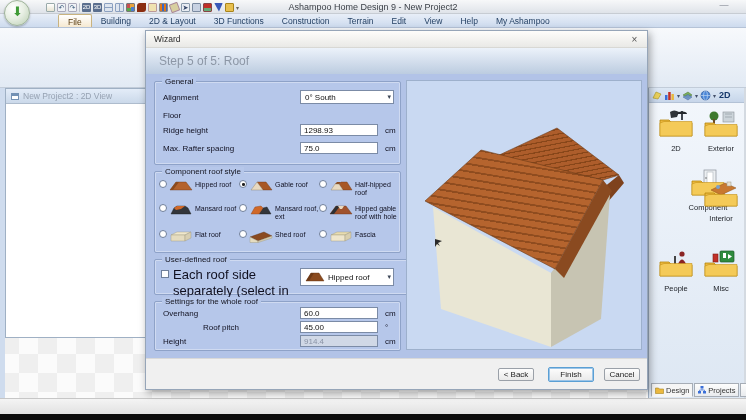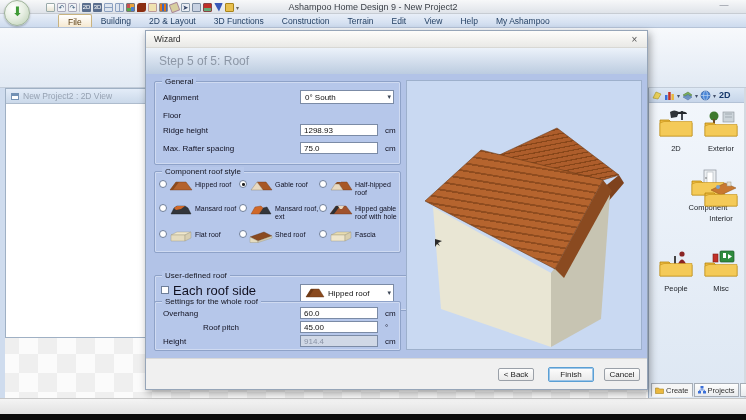--- a/index.html
+++ b/index.html
@@ -278,21 +278,21 @@
       <path d="M2,16 l4,-1.5 h28 v11.5 h-32 z" fill="#f4ca58" stroke="#c49016" stroke-width="0.6"></path>
     </svg>
     <div class="plabel">Misc</div>
   </div>
 
   <div class="abs ptabs">
     <div class="ptab on">
       <svg width="9" height="8">
           <path d="M0.5,2 h3 l1,1 h4 v4.5 h-8 z" fill="#ecb93f" stroke="#a8841c" stroke-width="0.6"></path>
         </svg>
-      <span>Create</span>
+      <span>Design</span>
     </div>
     <div class="ptab">
       <svg width="8" height="8">
           <rect x="2.5" y="0" width="3" height="2.5" fill="#3a6fd8"></rect>
           <rect x="0" y="5" width="3" height="2.5" fill="#3a6fd8"></rect>
           <rect x="5" y="5" width="3" height="2.5" fill="#3a6fd8"></rect>
           <path d="M4,2.5 v1.5 M1.5,5 v-1 h5 v1" stroke="#3a6fd8" stroke-width="0.7" fill="none"></path>
         </svg>
       <span>Projects</span>
     </div>
@@ -402,21 +402,21 @@
       <span class="radio"></span>
       <svg width="24" height="14" viewBox="0 0 24 14">
           <polygon points="2,6 8,3 22,3 16,6" fill="#e8dcb0" stroke="#9a9478" stroke-width="0.4"></polygon>
           <polygon points="2,6 16,6 16,12 2,12" fill="#efe6cc" stroke="#9a9478" stroke-width="0.4"></polygon>
           <polygon points="16,6 22,3 22,9 16,12" fill="#d9cfae" stroke="#9a9478" stroke-width="0.4"></polygon>
         </svg>
       <span class="rlabel">Fascia</span>
     </div>
   </div>
 
-  <div class="grp" style="left:8px;top:228px;width:296px;height:36px;margin-top:16px;">
+  <div class="grp" style="left:8px;top:228px;width:296px;height:36px;">
     <div class="grp-label">User-defined roof</div>
     <span class="checkbox" style="left:6px;top:10px;"></span>
     <div class="flabel" style="left:18px;top:7px;width:122px;font-size:13px;line-height:1.2;">Each roof side separately (select in preview)</div>
     <div class="fselect" style="left:145px;top:8px;width:94px;height:18px;">
       <svg width="20" height="12" viewBox="0 0 20 12" style="margin-right:3px;">
           <polygon points="1,10 6,2 14,2 19,10" fill="#8a4a1e" stroke="#5c3012" stroke-width="0.4"></polygon>
           <polygon points="1,10 6,2 9,2 4,10" fill="#6e3a16"></polygon>
         </svg>
       <span class="sval">Hipped roof</span>
         <span class="car">▾</span>

